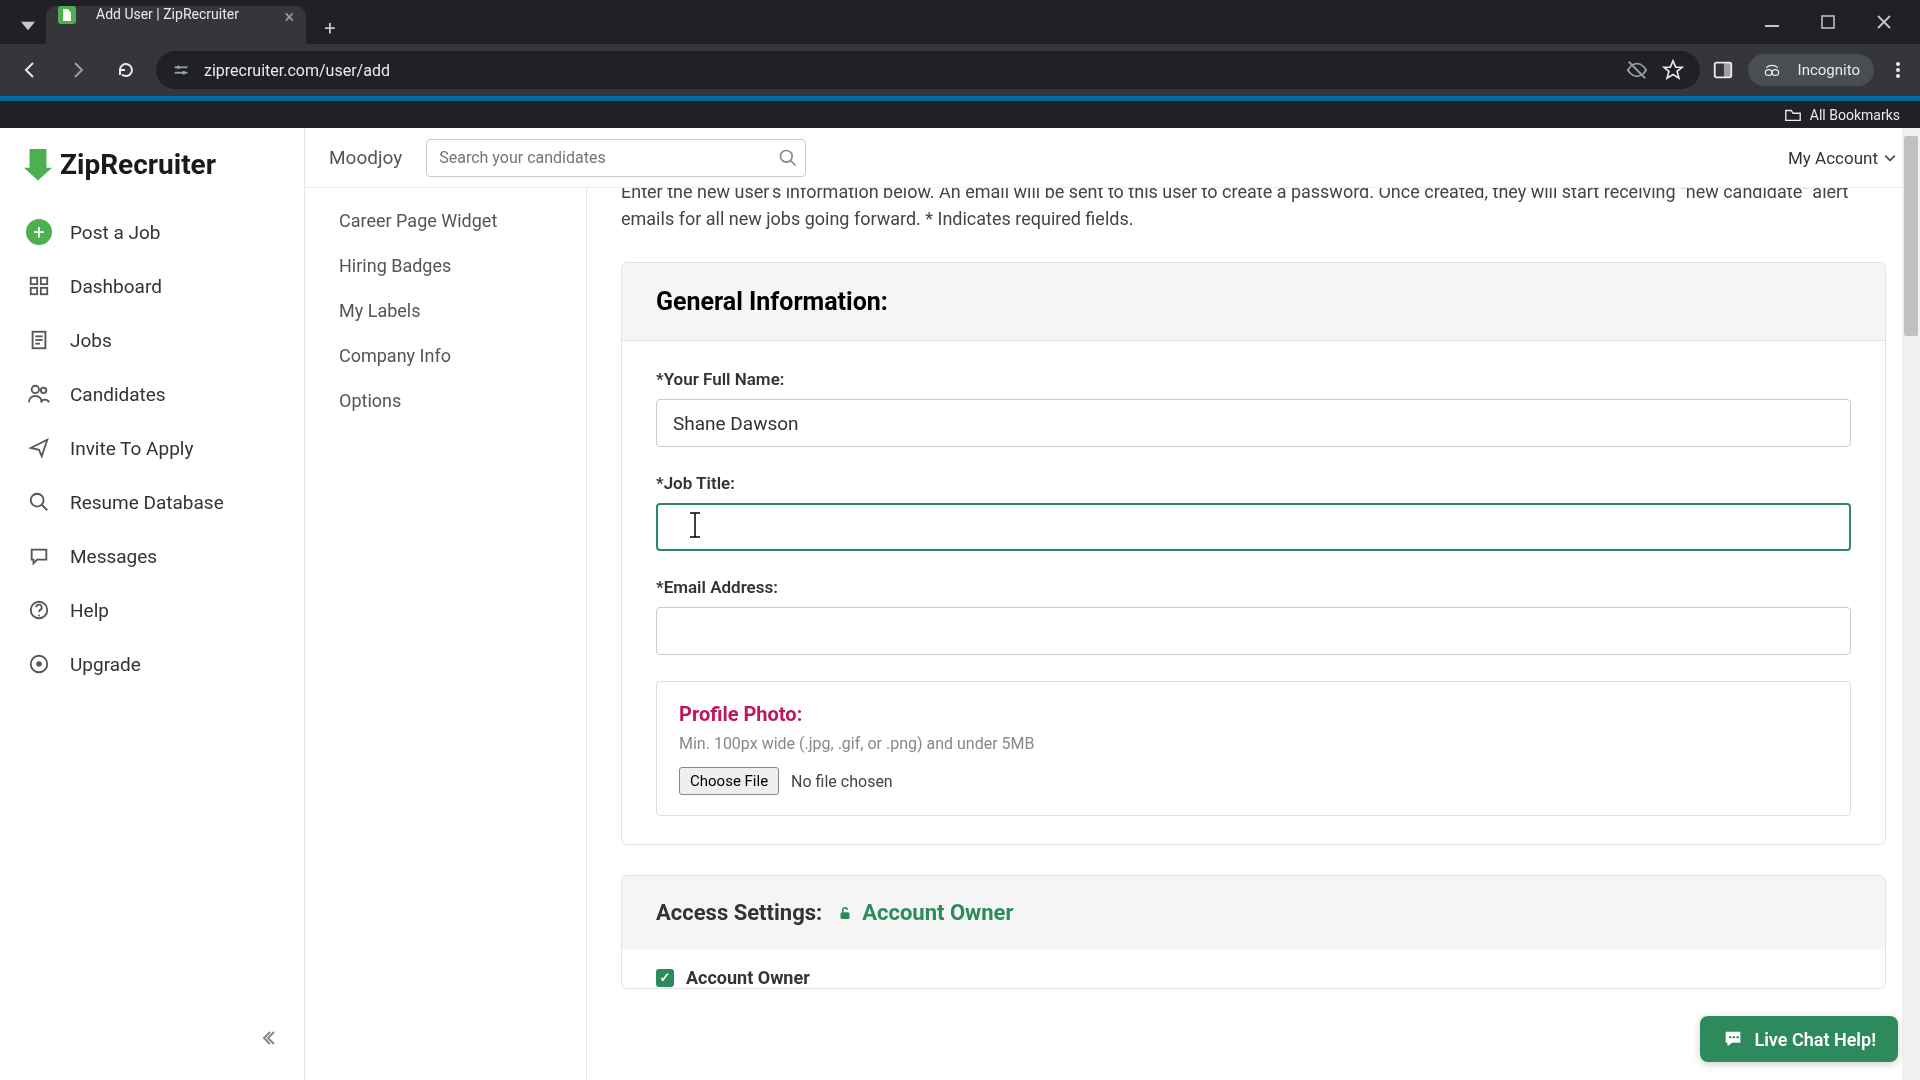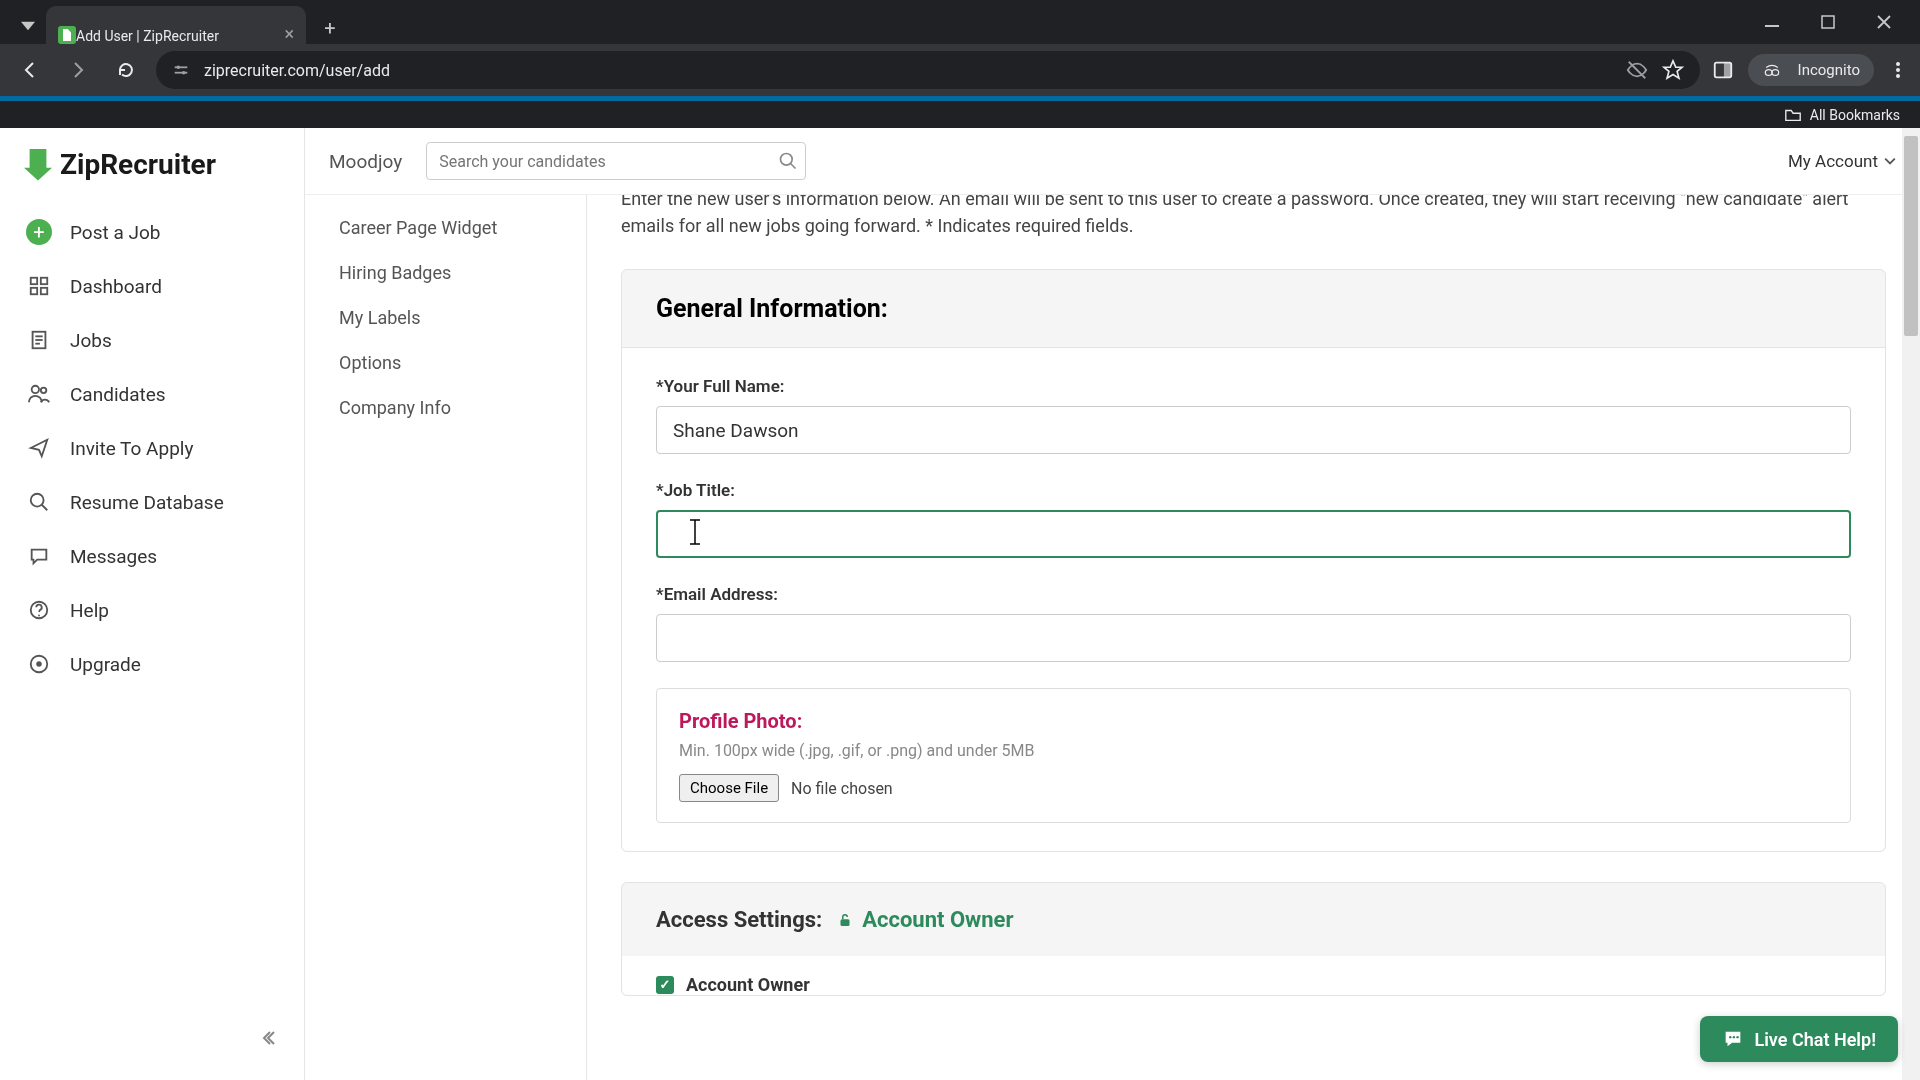--- a/index.html
+++ b/index.html
@@ -2,21 +2,21 @@
 <html><head>
 <meta charset="utf-8">
 <style>
 * { margin: 0; padding: 0; box-sizing: border-box; font-family: -apple-system, BlinkMacSystemFont, "Segoe UI", Roboto, Arial, sans-serif; }
 body { background: #fff; overflow: hidden; width: 1920px; height: 1080px; }
 
 
 .browser-chrome { background: #202124; height: 128px; }
 .tab-strip { height: 44px; display: flex; align-items: flex-end; padding-left: 10px; gap: 0; }
 .tab-dropdown { width: 36px; height: 36px; display: flex; align-items: center; justify-content: center; color: #c7c7c7; cursor: pointer; }
-.tab { background: #35363a; height: 38px; border-radius: 10px 10px 0 0; display: flex; align-items: flex-end; padding: 0 12px; gap: 0; min-width: 260px; color: #e8eaed; font-size: 14px; }
+.tab { background: #35363a; height: 38px; border-radius: 10px 10px 0 0; display: flex; align-items: flex-start; padding: 0 12px; gap: 20px; min-width: 260px; color: #e8eaed; font-size: 14px; }
 .tab-favicon { width: 18px; height: 18px; background: #4CAF50; border-radius: 3px; display: flex; align-items: center; justify-content: center; }
 .tab-favicon::after { content: ""; width: 8px; height: 12px; background: #fff; clip-path: polygon(0 0, 60% 0, 100% 30%, 100% 100%, 0 100%); }
 .tab-close { margin-left: auto; color: #9aa0a6; cursor: pointer; font-size: 18px; }
 .new-tab { width: 32px; height: 32px; display: flex; align-items: center; justify-content: center; color: #c7c7c7; margin-left: 8px; font-size: 20px; cursor: pointer; }
 .window-controls { margin-left: auto; display: flex; gap: 24px; padding-right: 20px; color: #c7c7c7; align-self: center; }
 .win-ctrl { width: 32px; height: 32px; display: flex; align-items: center; justify-content: center; cursor: pointer; }
 
 .toolbar { height: 52px; background: #35363a; display: flex; align-items: center; padding: 0 12px; gap: 12px; }
 .nav-btn { width: 36px; height: 36px; display: flex; align-items: center; justify-content: center; color: #9aa0a6; cursor: pointer; border-radius: 50%; }
 .nav-btn.active { color: #e8eaed; }
@@ -44,21 +44,21 @@
 .sidebar-mid { width: 282px; background: #fff; border-right: 1px solid #e5e5e5; padding-top: 0; }
 .workspace-name { font-size: 19px; color: #555; }
 .search-wrapper { position: relative; flex: 1; }
 .search-input { width: 100%; height: 38px; border: 1px solid #ccc; border-radius: 4px; padding: 0 40px 0 12px; font-size: 16px; color: #666; }
 .search-btn { position: absolute; right: 8px; top: 50%; transform: translateY(-50%); color: #888; }
 .mid-links { padding: 10px 20px; }
 .mid-link { padding: 12px 14px; font-size: 18px; color: #555; cursor: pointer; }
 
 
 .content-wrap { flex: 1; display: flex; flex-direction: column; }
-.content-topbar { height: 67px; display: flex; align-items: center; padding: 0 24px; border-bottom: 1px solid #eee; }
+.content-topbar { height: 60px; display: flex; align-items: center; padding: 0 24px; border-bottom: 1px solid #eee; }
 .content-topbar .search-wrapper { max-width: 380px; }
 .my-account { margin-left: auto; font-size: 17px; color: #333; display: flex; align-items: center; gap: 6px; cursor: pointer; }
 
 .main-scroll { padding: 0 34px 40px 34px; overflow: hidden; }
 .intro-text { font-size: 18px; color: #444; line-height: 1.5; margin-bottom: 30px; margin-top: -10px; }
 
 .panel { background: #f5f5f5; border: 1px solid #e3e3e3; border-radius: 6px; margin-bottom: 30px; }
 .panel-header { padding: 24px 34px; font-size: 25px; font-weight: 700; color: #000000; border-bottom: 1px solid #e3e3e3; }
 .panel-body { background: #fff; padding: 28px 34px; border-radius: 0 0 6px 6px; }
 
@@ -305,22 +305,22 @@
       </div>
     </div>
 
     <div style="display:flex; flex:1; overflow:hidden;">
 
       <div class="sidebar-mid">
         <div class="mid-links">
           <div class="mid-link">Career Page Widget</div>
           <div class="mid-link">Hiring Badges</div>
           <div class="mid-link">My Labels</div>
+          <div class="mid-link">Company Info</div>
           <div class="mid-link">Options</div>
-          <div class="mid-link">Company Info</div>
         </div>
       </div>
 
       <div class="main-scroll" style="flex:1;">
         <p class="intro-text">Enter the new user's information below. An email will be sent to this user to create a password. Once created, they will start receiving "new candidate" alert emails for all new jobs going forward. * Indicates required fields.</p>
 
         <div class="panel">
           <div class="panel-header">General Information:</div>
           <div class="panel-body">
             <div class="field">

